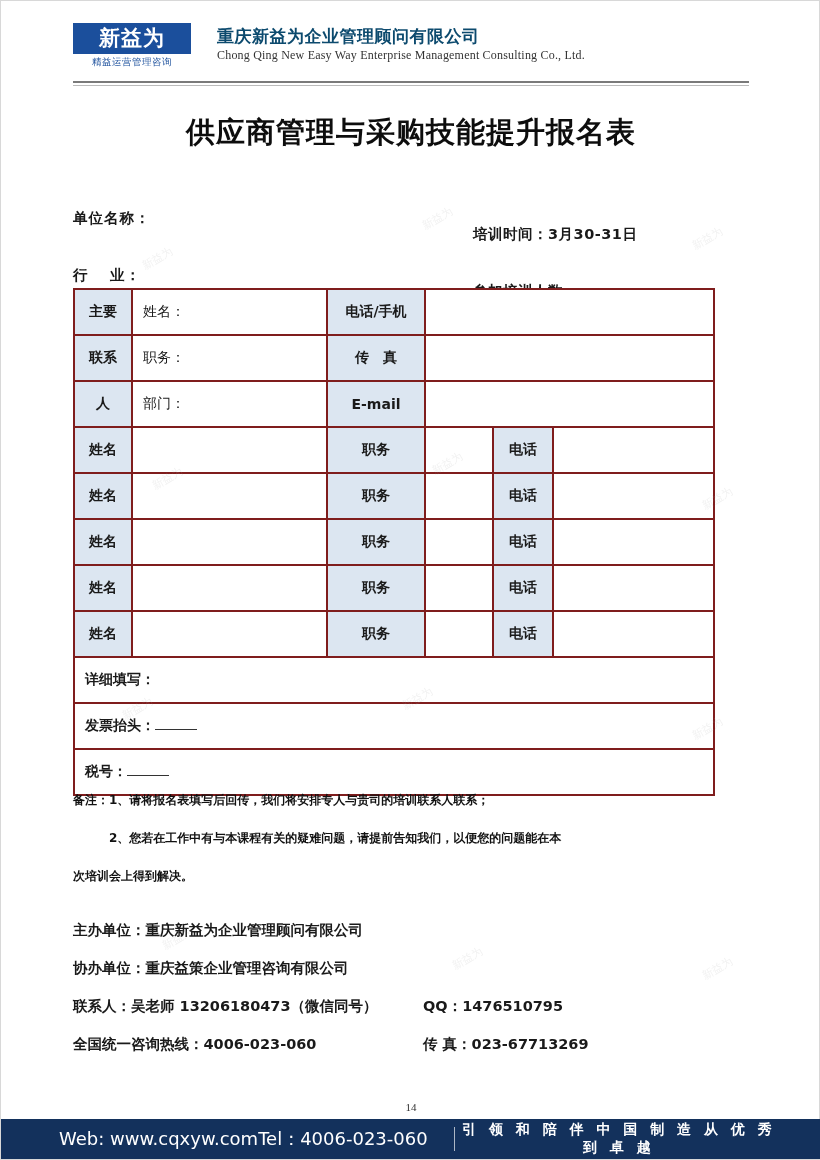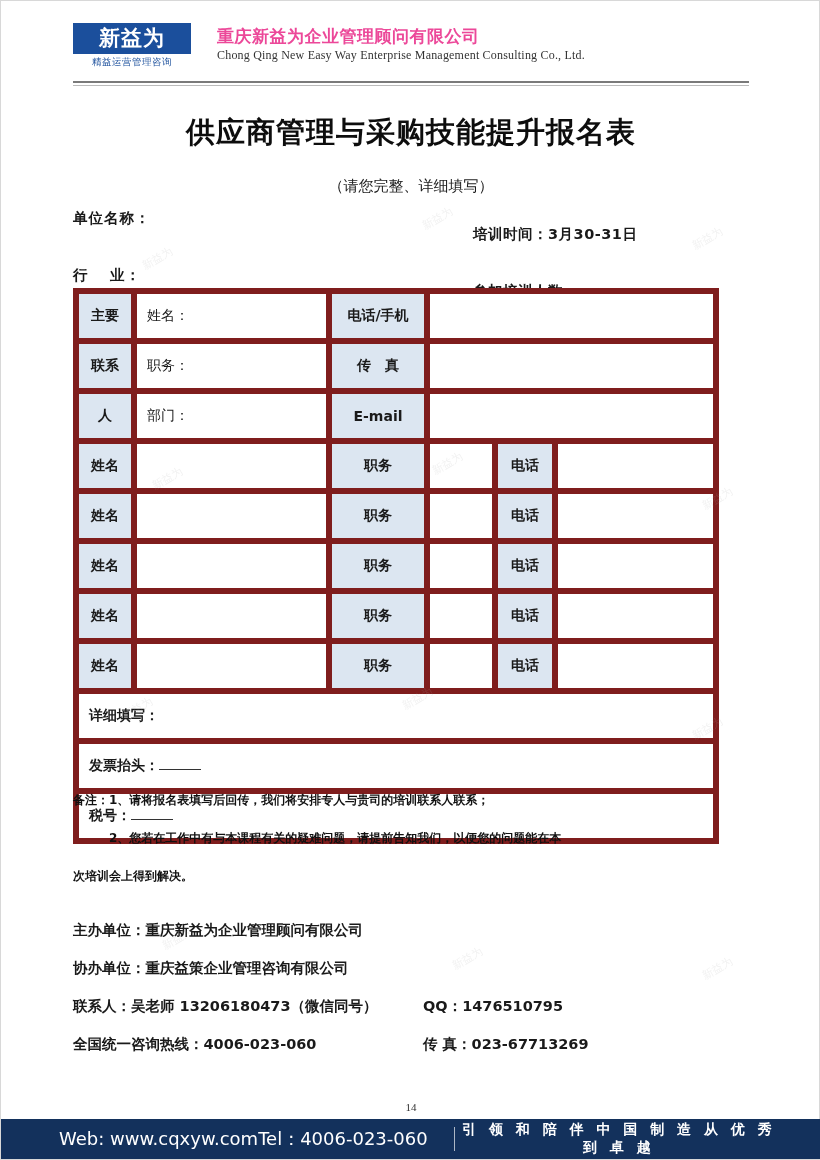--- a/index.html
+++ b/index.html
@@ -65,21 +65,21 @@
     letter-spacing: 0.5px;
     font-family: "DejaVu Sans", sans-serif;
   }
   .header-titles {
     margin-left: 26px;
     padding-top: 2px;
   }
   .company-cn {
     font-size: 17px;
     font-weight: bold;
-    color: #ec4899;
+    color: #0c4a6e;
     letter-spacing: 0.5px;
     font-family: "DejaVu Sans", sans-serif;
   }
   .company-en {
     font-size: 12px;
     color: #333;
     font-family: "Liberation Serif", serif;
     letter-spacing: 0.2px;
   }
   .header-rule {
@@ -151,21 +151,21 @@
   .form-table {
     position: absolute;
     left: 72px;
     top: 287px;
     width: 640px;
     border-collapse: collapse;
     table-layout: fixed;
     font-family: "DejaVu Sans", sans-serif;
   }
   .form-table td {
-    border: 6px solid #7f1d1d;
+    border: 2px solid #7f1d1d;
     height: 44px;
     font-size: 14px;
     padding: 0 10px;
     vertical-align: middle;
   }
   .lbl-blue {
     background: #dce6f1;
     font-weight: bold;
     text-align: center;
   }
@@ -299,21 +299,20 @@
     </div>
     <div class="header-titles">
       <div class="company-cn">重庆新益为企业管理顾问有限公司</div>
       <div class="company-en">Chong Qing New Easy Way Enterprise Management Consulting Co., Ltd.</div>
     </div>
   </div>
   <div class="header-rule"></div>
   <div class="header-rule2"></div>
 
   <div class="doc-title">供应商管理与采购技能提升报名表</div>
-  <div class="doc-subtitle">（请您完整、详细填写）</div>
 
   <div class="meta">
     <div class="meta-row">
       <div class="meta-left">单位名称：</div>
       <div class="meta-right">培训时间：3月30-31日</div>
     </div>
     <div class="meta-row">
       <div class="meta-left">行　 业：</div>
       <div class="meta-right">参加培训人数：</div>
     </div>

